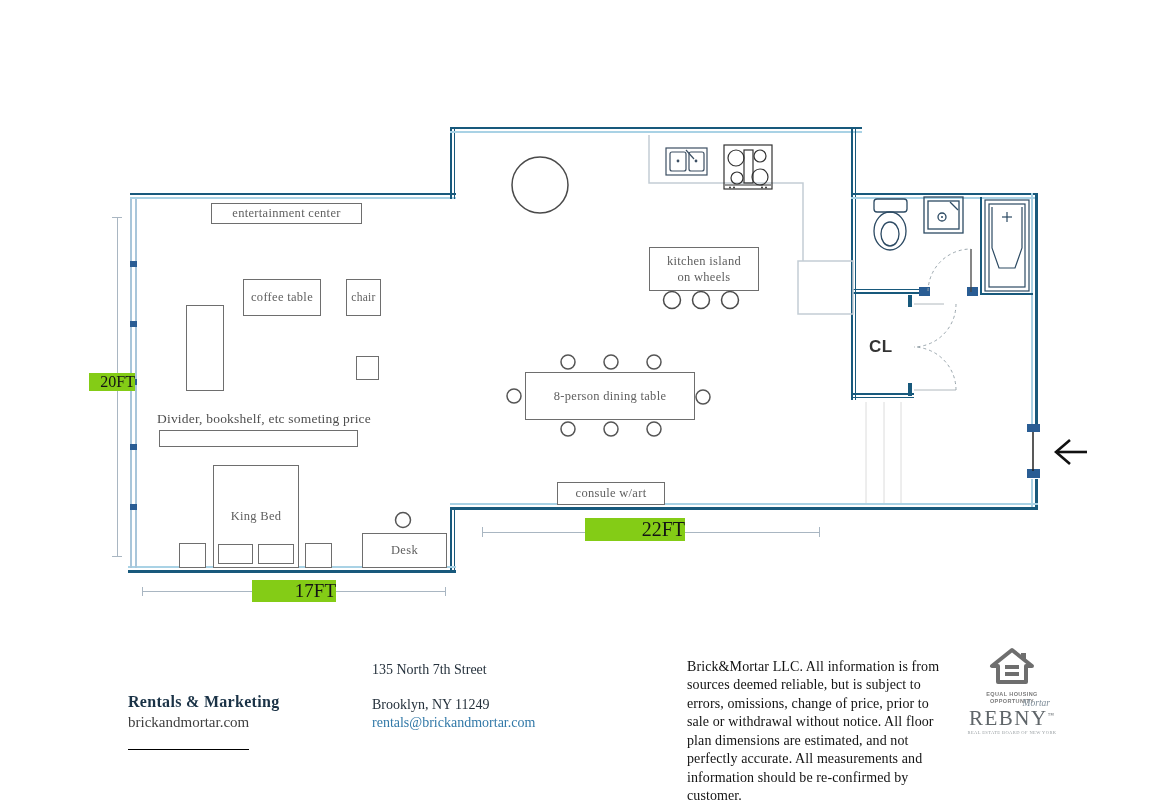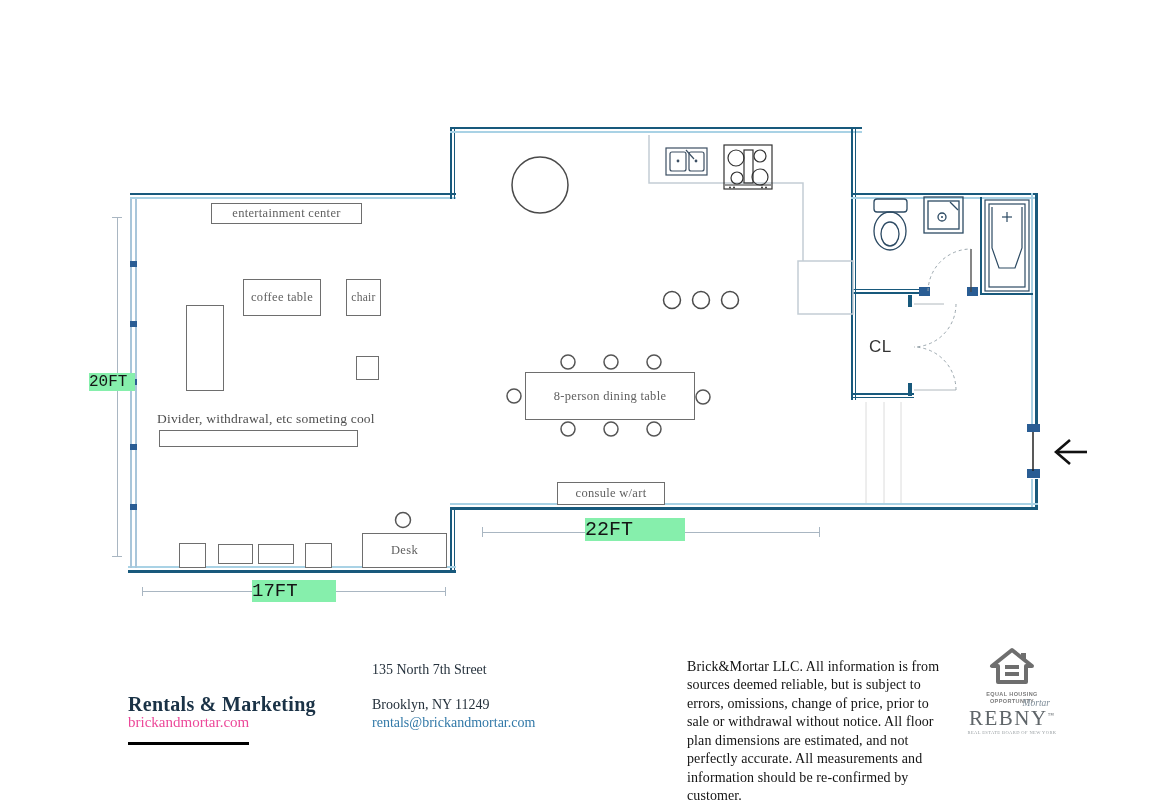--- a/index.html
+++ b/index.html
@@ -14,37 +14,37 @@
   .wv-thin { width:5px; background:linear-gradient(to right,#18597c 0 1.5px,rgba(0,0,0,0) 1.5px 3.5px,#18597c 3.5px 5px); }
   .wh-thin { height:5px; background:linear-gradient(to bottom,#18597c 0 1.5px,rgba(0,0,0,0) 1.5px 3.5px,#18597c 3.5px 5px); }
   .wv-win { width:7px; background:linear-gradient(to right,#a9c6da 0 2px,rgba(0,0,0,0) 2px 5px,#a9c6da 5px 7px); }
   .blk { position:absolute; background:#2a5d94; }
 
   
   .fbox { position:absolute; border:1.5px solid #6e6e6e; background:#fff; display:flex;
           align-items:center; justify-content:center; text-align:center;
           font-size:12.5px; color:#5f5f5f; letter-spacing:0.3px; line-height:1.3; }
   .note { position:absolute; font-size:13.5px; color:#4f4f4f; letter-spacing:0.2px; }
-  .cl-label { position:absolute; font-family:"Liberation Sans",sans-serif; font-weight:400;
+  .cl-label { position:absolute; font-family:"Liberation Sans",sans-serif; font-weight:700;
           font-size:17px; color:#333; letter-spacing:0.5px; }
 
   
   .dim-line { position:absolute; background:#a9b6c2; }
-  .dim-label { position:absolute; font-family:Liberation Mono, monospace; color:#141414;
-          background:#86efac; text-align:left; }
+  .dim-label { position:absolute; font-family:Liberation Serif, serif; color:#141414;
+          background:#84cc16; text-align:right; }
 
   .plan-svg { position:absolute; left:0; top:0; }
 
   
   .brand-name { position:absolute; left:127px; top:655px; font-size:30px; color:#2e6e9e; letter-spacing:0.5px; }
   .brand-name .amp { color:#64a0c2; }
-  .tagline { position:absolute; left:128px; top:693px; font-size:20px; font-weight:bold;
+  .tagline { position:absolute; left:128px; top:693px; font-size:16px; font-weight:bold;
              color:#1a3246; letter-spacing:0.3px; }
-  .website { position:absolute; left:128px; top:714px; font-size:15px; color:#ec4899;
-             border-bottom:3px solid #000000; padding-bottom:11px; cursor:pointer; }
+  .website { position:absolute; left:128px; top:714px; font-size:15px; color:#404040;
+             border-bottom:1px solid #000000; padding-bottom:18px; cursor:pointer; }
   .addr { position:absolute; left:372px; font-size:14px; color:#25313c; }
   .email { position:absolute; left:372px; top:715px; font-size:14px; color:#3279a8; cursor:pointer; }
   .disclaimer { position:absolute; left:687px; top:658px; width:257px; font-size:14px;
              line-height:1.32; color:#121212; letter-spacing:0.1px; }
   .eho { position:absolute; left:976px; top:647px; width:72px; text-align:center; }
   .eho-caption { font-family:"Liberation Sans",sans-serif; font-size:5.5px; font-weight:bold;
              color:#7a7a7a; letter-spacing:0.4px; line-height:1.25; margin-top:2px; }
   .rebny { position:absolute; left:962px; top:698px; width:100px; text-align:center; color:#5f6569; }
   .rebny-member { font-style:italic; font-size:9.5px; color:#7c8b97; text-align:right; padding-right:12px; }
   .rebny-name { font-size:21px; letter-spacing:1.5px; line-height:1; }
@@ -186,31 +186,38 @@
   </div>
   <div class="fbox" style="left:243px;top:279px;width:76px;height:35px;">
     <span>coffee table</span>
   </div>
   <div class="fbox" style="left:346px;top:279px;width:33px;height:35px;font-size:11.5px;">
     <span>chair</span>
   </div>
   <div class="fbox" style="left:186px;top:305px;width:36px;height:84px;"></div>
   <div class="fbox" style="left:356px;top:356px;width:21px;height:22px;"></div>
 
-  <div class="note" style="left:157px;top:411px;">Divider, withdrawal, etc someting cool</div>
+  <div class="note" style="left:157px;top:411px;">Divider, bookshelf, etc someting price</div>
   <div class="fbox" style="left:159px;top:430px;width:197px;height:15px;"></div>
 
+  <div class="fbox" style="left:213px;top:465px;width:84px;height:101px;">
+    <span>King Bed</span>
+  </div>
   <div class="fbox" style="left:218px;top:544px;width:33px;height:18px;"></div>
   <div class="fbox" style="left:258px;top:544px;width:34px;height:18px;"></div>
   <div class="fbox" style="left:179px;top:543px;width:25px;height:23px;"></div>
   <div class="fbox" style="left:305px;top:543px;width:25px;height:23px;"></div>
   <div class="fbox" style="left:362px;top:533px;width:83px;height:33px;">
     <span>Desk</span>
   </div>
 
+  <div class="fbox" style="left:649px;top:247px;width:108px;height:42px;flex-direction:column;">
+    <span>kitchen island</span>
+    <span>on wheels</span>
+  </div>
   <div class="fbox" style="left:525px;top:372px;width:168px;height:46px;">
     <span>8-person dining table</span>
   </div>
   <div class="fbox" style="left:557px;top:482px;width:106px;height:21px;">
     <span>consule w/art</span>
   </div>
 
   <div class="cl-label" style="left:869px;top:337px;">CL</div>
 
   <div class="dim-line" style="left:117px;top:218px;width:1px;height:339px;"></div>

